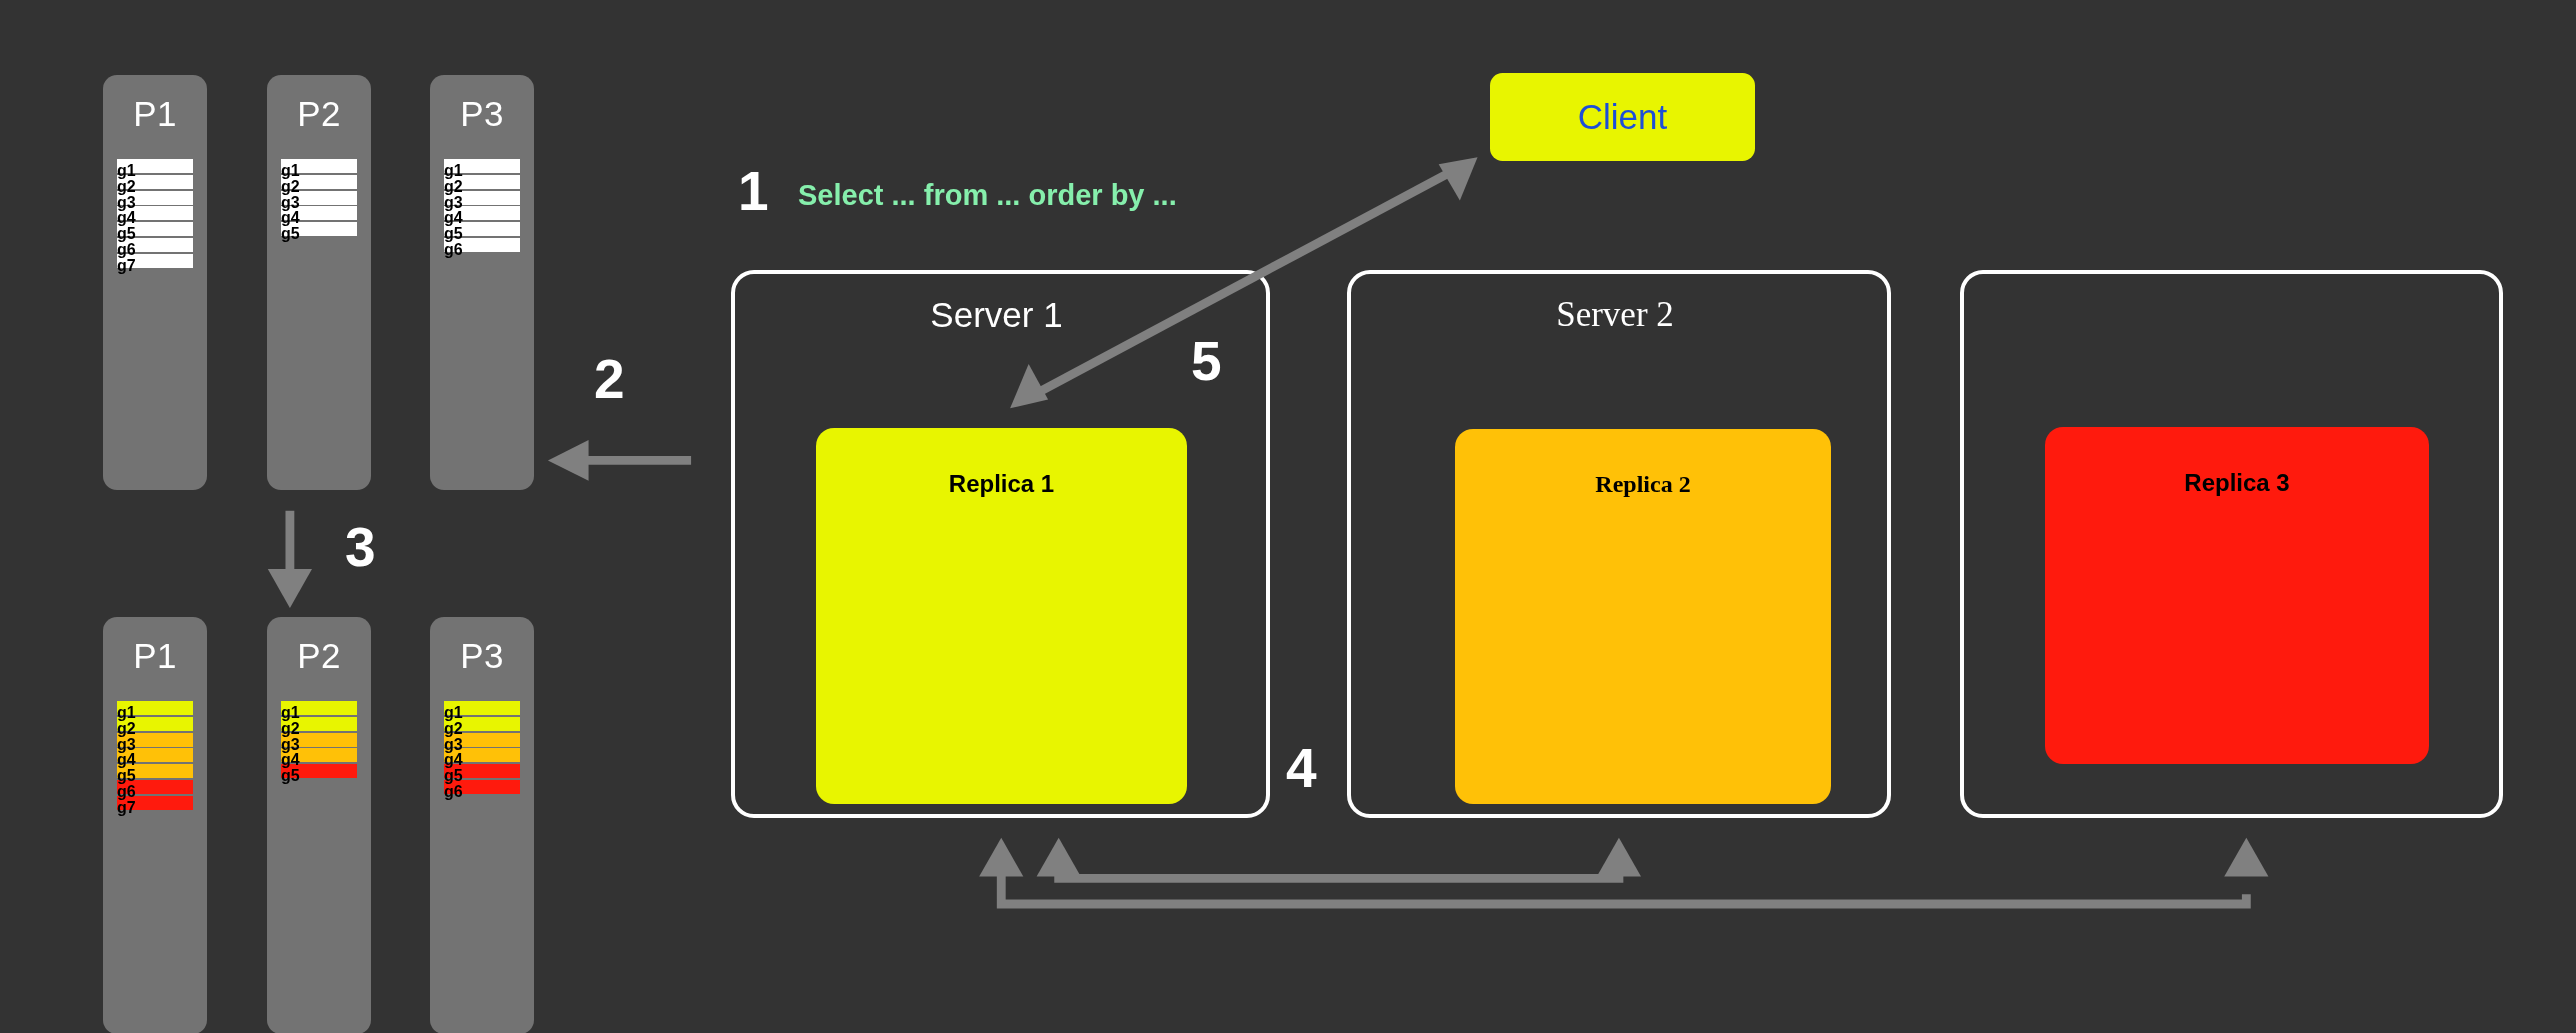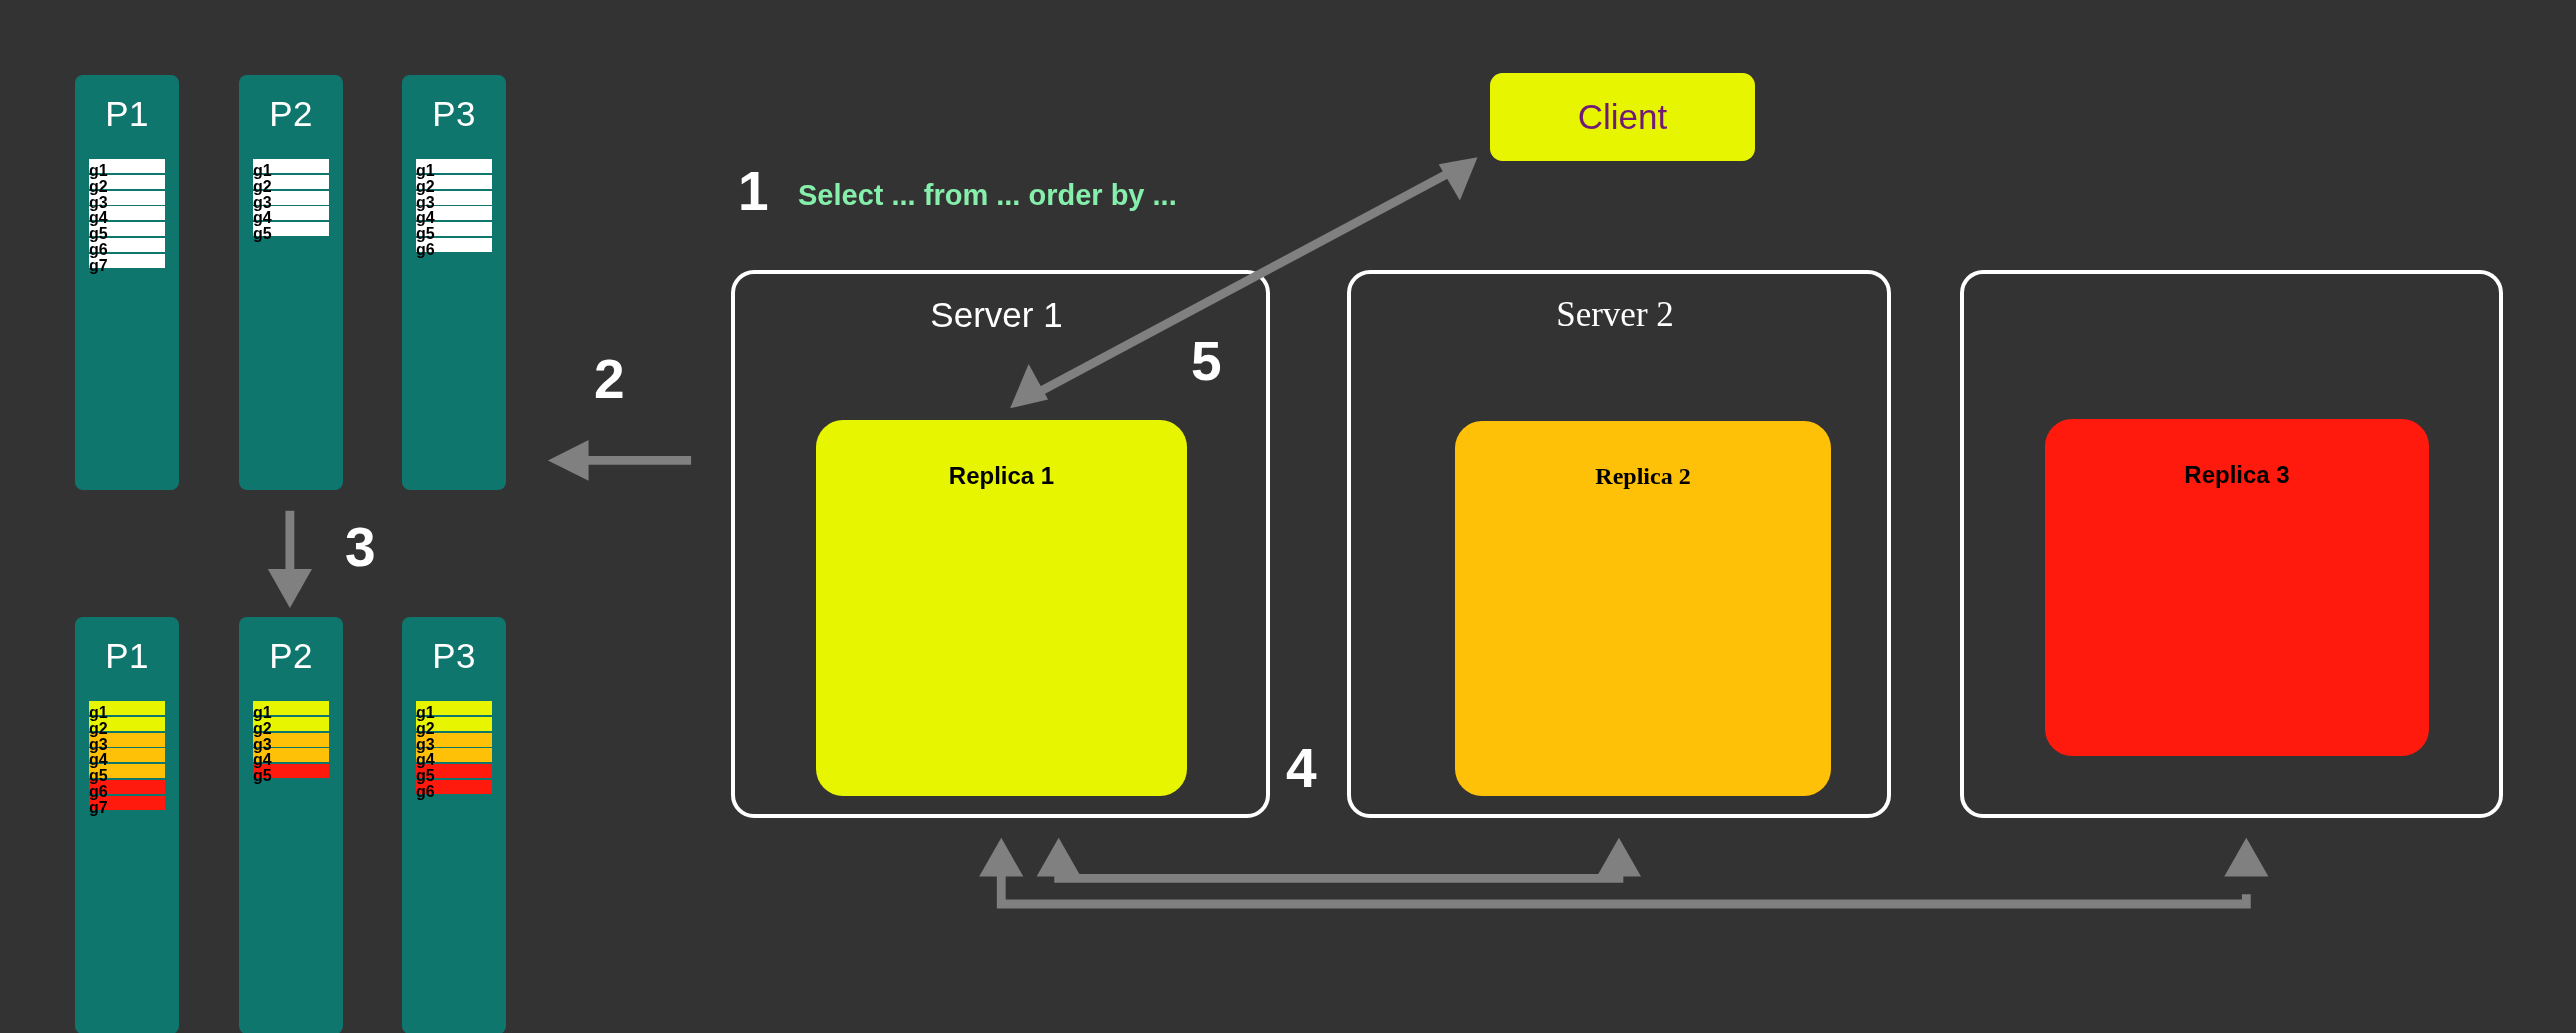--- a/index.html
+++ b/index.html
@@ -13,23 +13,24 @@
     height: 1033px;
     background: #333333;
     font-family: "Liberation Sans", sans-serif;
     overflow: hidden;
   }
 
   
   .partition {
     position: absolute;
     width: 104px;
-    background: #0f766e;
-    border-radius: 8px;
+    background: #737373;
+    border-radius: 14px;
     box-sizing: border-box;
+    margin-left: 28px;
   }
   .partition-title {
     position: absolute;
     left: 0;
     right: 0;
     text-align: center;
     color: #ffffff;
     font-size: 35px;
     font-weight: 400;
     letter-spacing: 0.4px;
@@ -66,22 +67,23 @@
     top: 21px;
     left: 0;
     right: 8px;
     text-align: center;
     color: #ffffff;
     font-size: 35px;
     font-weight: 400;
   }
   .replica {
     position: absolute;
-    border-radius: 27px;
+    border-radius: 18px;
     box-sizing: border-box;
+    margin-top: 8px;
   }
   .replica-label {
     position: absolute;
     top: 42px;
     left: 0;
     right: 0;
     text-align: center;
     color: #000000;
     font-size: 24px;
     font-weight: bold;
@@ -89,21 +91,21 @@
 
   
   .client-box {
     position: absolute;
     border-radius: 12.4px;
     display: flex;
     align-items: center;
     justify-content: center;
   }
   .client-label {
-    color: #701a75;
+    color: #1d4ed8;
     font-size: 35px;
     font-weight: 400;
     text-align: center;
   }
 
   
   .step-num {
     position: absolute;
     color: #ffffff;
     font-weight: bold;

